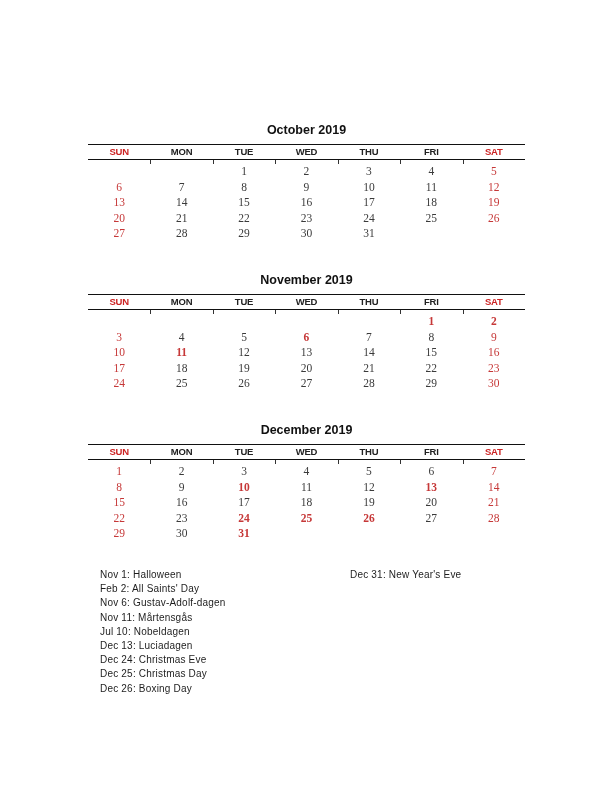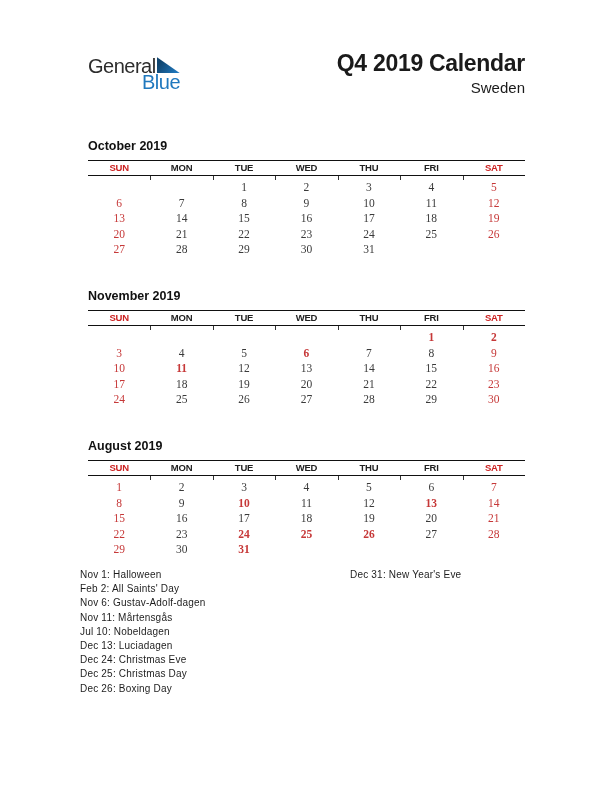--- a/index.html
+++ b/index.html
@@ -18,22 +18,22 @@
     background:linear-gradient(125deg,var(--logo-navy) 20%,var(--logo-blue) 90%);
   }
   .logo-blue{font-size:20px;letter-spacing:-0.5px;color:var(--logo-blue);margin:-4px 0 0 54px;}
   .titles{position:absolute;right:0;top:0;text-align:right;}
   .doc-title{font-size:23px;font-weight:bold;color:var(--heading-black);letter-spacing:-0.3px;line-height:1;}
   .doc-subtitle{font-size:15px;color:var(--heading-black);margin-top:5px;line-height:1;}
   
   .month{position:absolute;left:88px;width:437px;}
   .m0{top:123px;} .m1{top:273px;} .m2{top:423px;}
   .month-title{
-    text-align:left;font-size:12.5px;font-weight:bold;color:#111;
-    line-height:15px;margin-bottom:6px;letter-spacing:0px;margin-top:16px;
+    text-align:center;font-size:12.5px;font-weight:bold;color:#111;
+    line-height:15px;margin-bottom:6px;letter-spacing:0px;
   }
   .cal-head{
     display:grid;grid-template-columns:repeat(7,1fr);
     border-top:1.4px solid var(--rule);border-bottom:1.4px solid var(--rule);
     padding:1px 0 2px 0;
   }
   .hcell{
     text-align:center;font-size:9.5px;font-weight:bold;color:#222;
     letter-spacing:-0.2px;line-height:11px;
   }
@@ -44,42 +44,29 @@
   .cal-body{}
   .cal-row{display:grid;grid-template-columns:repeat(7,1fr);height:15.5px;}
   .dcell{
     text-align:center;font-family:"Liberation Serif",serif;font-size:11.5px;
     color:var(--text-dark);line-height:15.5px;
   }
   .dcell.red{color:var(--date-red);}
   .dcell.holiday{color:var(--date-red);font-weight:bold;}
   
   .holiday-col{position:absolute;top:568px;font-size:10px;color:#1d1d1d;letter-spacing:0.2px;}
-  .holiday-left{left:80px;}
+  .holiday-left{left:100px;}
   .holiday-right{left:350px;}
   .holiday-line{line-height:14.2px;height:14.2px;white-space:nowrap;}
 </style>
 </head>
 <body>
 
 <div class="page">
 
-  <div class="doc-header">
-    <div class="logo">
-      <div class="logo-top">
-        <span class="logo-general">General</span>
-        <span class="logo-triangle"></span>
-      </div>
-      <div class="logo-blue">Blue</div>
-    </div>
-    <div class="titles">
-      <div class="doc-title">Q4 2019 Calendar</div>
-      <div class="doc-subtitle">Sweden</div>
-    </div>
-  </div>
 
   <section class="month m0">
     <div class="month-title">October 2019</div>
     <div class="cal-head">
         <div class="hcell red">SUN</div>
         <div class="hcell">MON</div>
         <div class="hcell">TUE</div>
         <div class="hcell">WED</div>
         <div class="hcell">THU</div>
         <div class="hcell">FRI</div>
@@ -206,21 +193,21 @@
           <div class="dcell">26</div>
           <div class="dcell">27</div>
           <div class="dcell">28</div>
           <div class="dcell">29</div>
           <div class="dcell red">30</div>
         </div>
       </div>
   </section>
 
   <section class="month m2">
-    <div class="month-title">August 2019</div>
+    <div class="month-title">December 2019</div>
     <div class="cal-head">
         <div class="hcell red">SUN</div>
         <div class="hcell">MON</div>
         <div class="hcell">TUE</div>
         <div class="hcell">WED</div>
         <div class="hcell">THU</div>
         <div class="hcell">FRI</div>
         <div class="hcell red">SAT</div>
       </div>
     <div class="tick-row">

